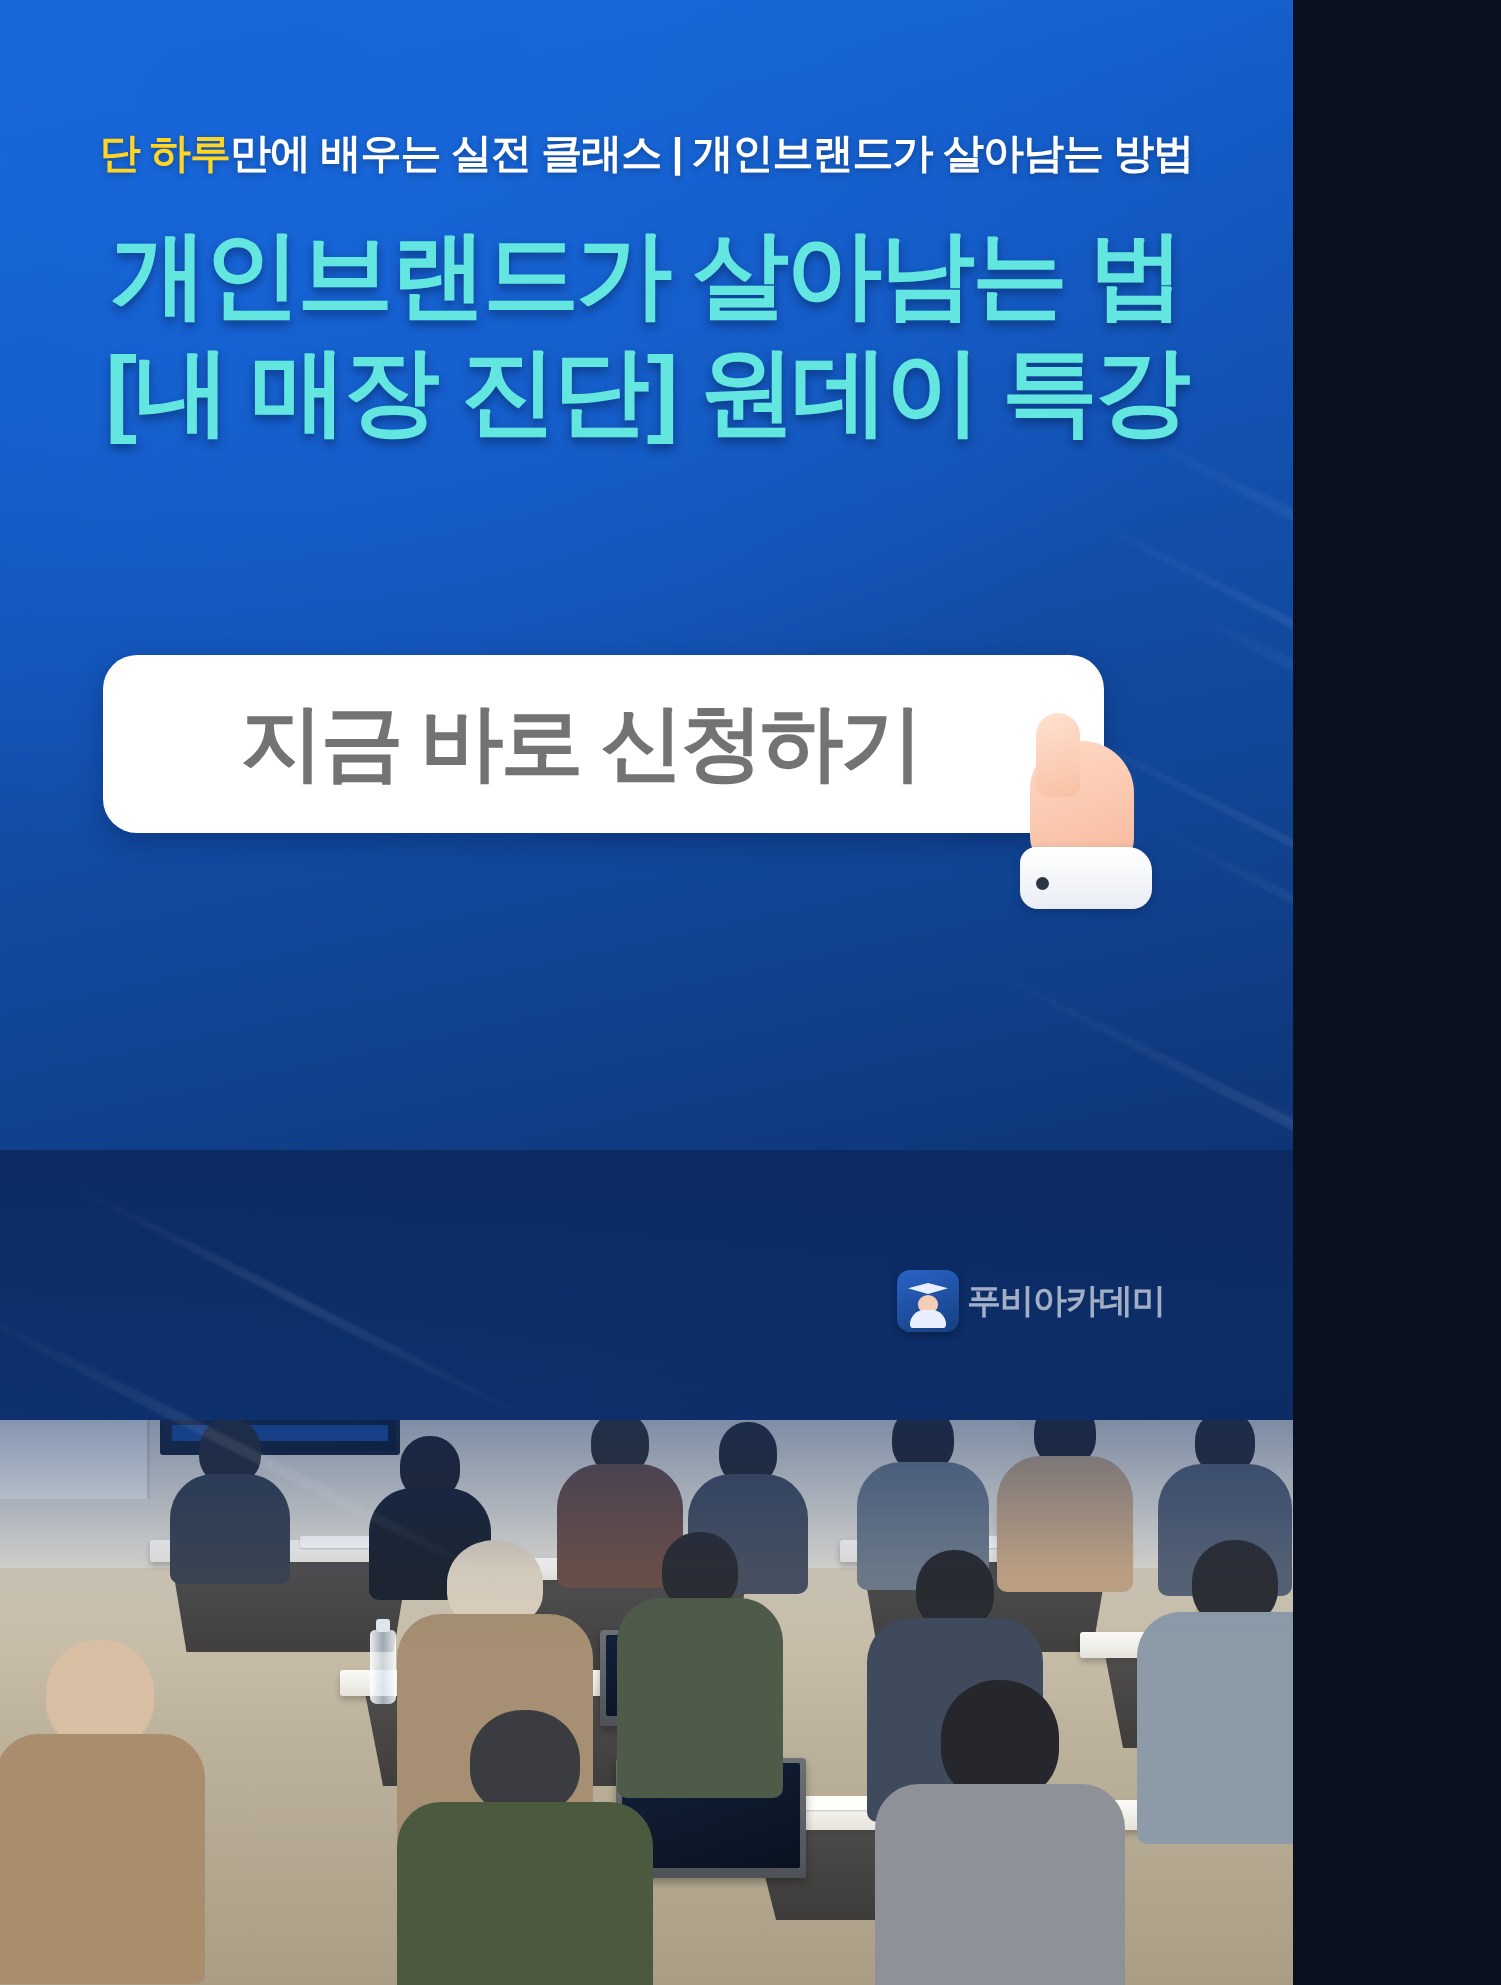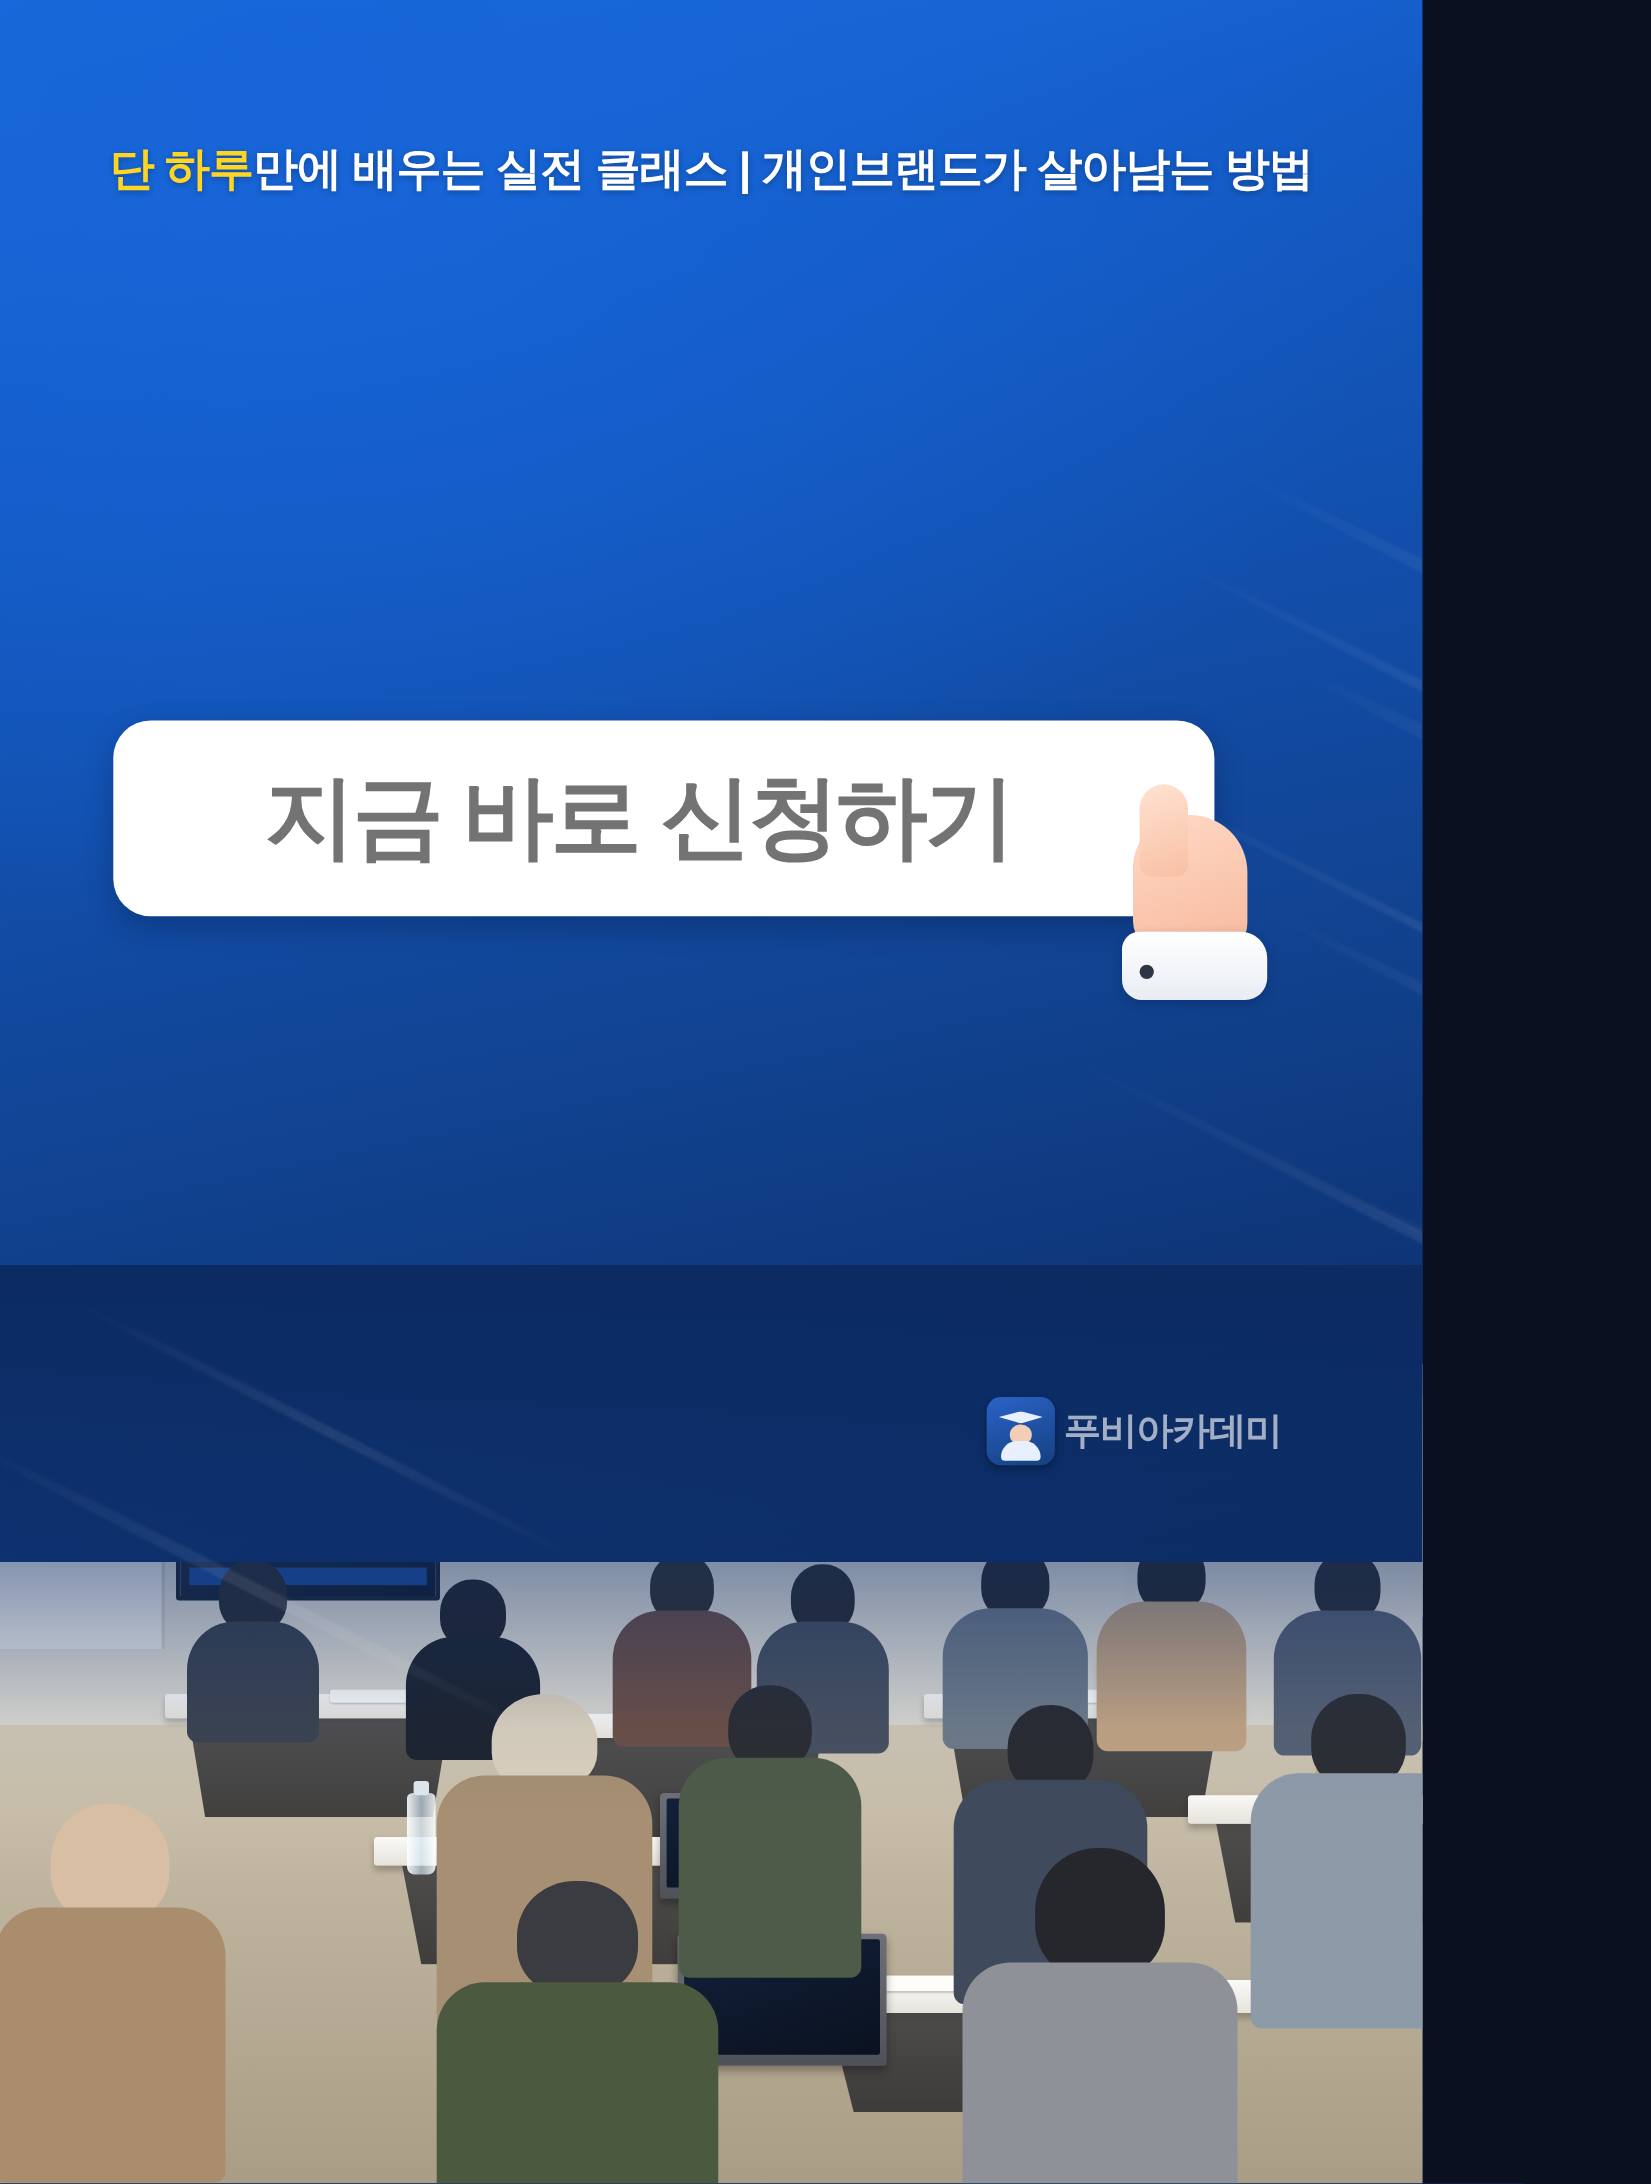--- a/index.html
+++ b/index.html
@@ -399,20 +399,22 @@
     <i style="left:-40px; top:1300px; width:620px; height:11px;"></i>
   </div>
 
   <div class="content">
 
     <div class="eyebrow">
       <span class="hl">단 하루</span><span>만에 배우는 실전 클래스 | 개인브랜드가 살아남는 방법</span>
     </div>
 
     <div class="title">
+      <span class="l2">개인브랜드가 살아남는 법</span>
+      <span class="l2">[내 매장 진단] 원데이 특강</span>
     </div>
 
     <div class="cta">
       <span class="cta-label">지금 바로 신청하기</span>
       <span class="hand">
         <span class="spark">
           <i style="transform:rotate(-34deg);"></i>
           <i style="transform:rotate(-12deg);"></i>
           <i style="transform:rotate(10deg);"></i>
           <i style="transform:rotate(32deg);"></i>

